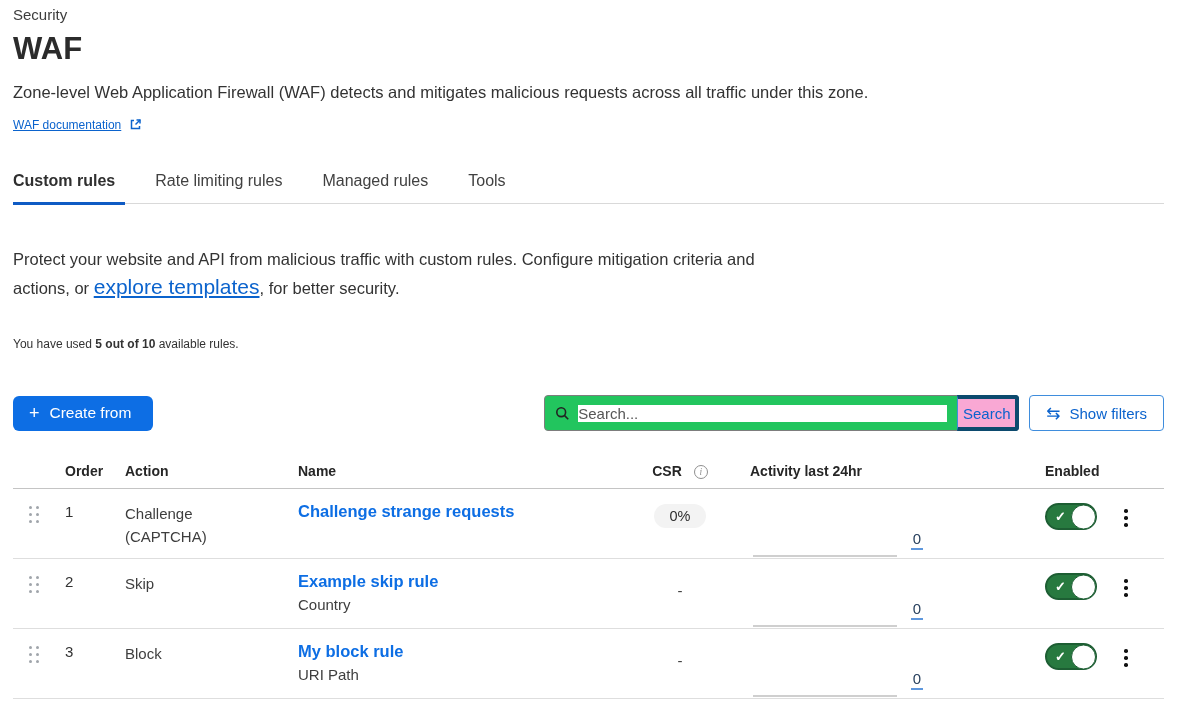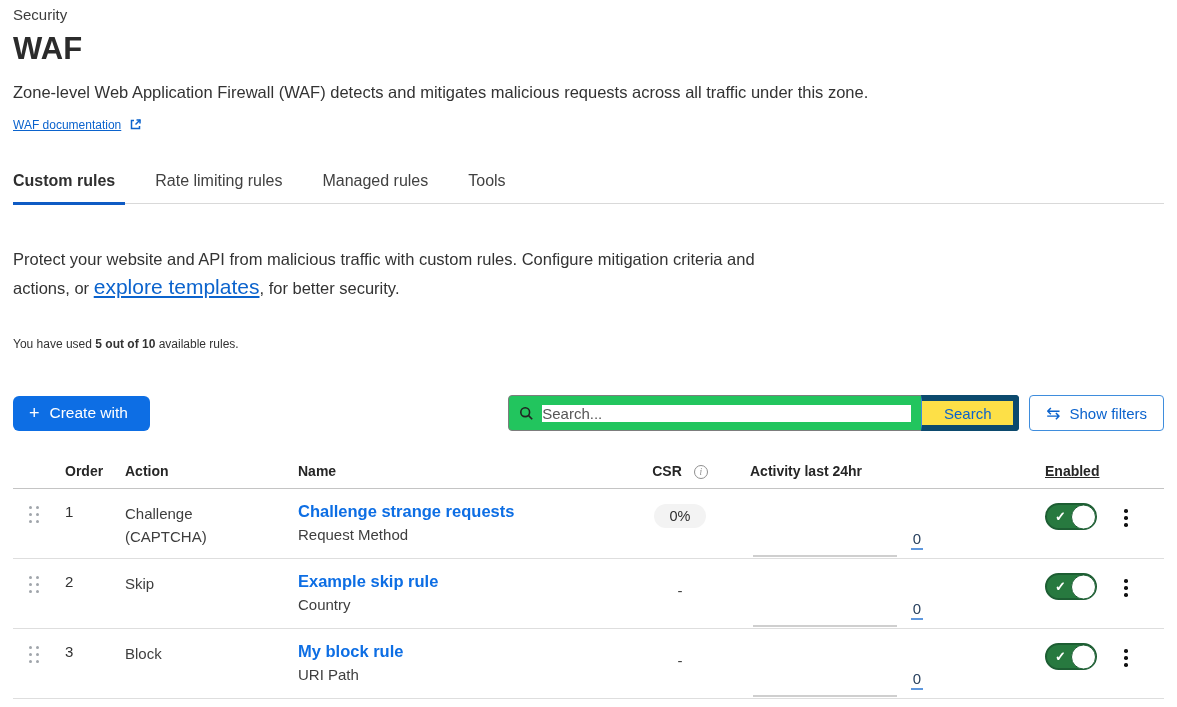--- a/index.html
+++ b/index.html
@@ -31,40 +31,40 @@
   .toolbar { margin-top:44px; display:flex; justify-content:space-between; align-items:center; }
   .btn-create { display:flex; align-items:center; gap:10px; background:#0d6ee4; color:#fff; border:none;
     border-radius:6px; height:35px; padding:0 22px 0 16px; font-size:15.5px; font-family:inherit; cursor:pointer; }
   .btn-create .plus { font-size:18px; font-weight:400; line-height:1; }
   .right-tools { display:flex; gap:10px; }
   .search-group { display:flex; }
   .search-box { display:flex; align-items:center; width:414px; height:36px; border:1px solid #7d7d7d;
     border-radius:4px 0 0 4px; padding:0 10px; background:#22c55e; }
   .search-box input { border:none; outline:none; font-size:15px; font-family:inherit; color:#333; width:100%; margin-left:8px; }
   .search-box input::placeholder { color:#565656; }
-  .btn-search { width:98px; height:36px; border:6px solid #0c4a6e; border-left:1px solid #3f8ddd; margin-left:-1px;
-    background:#fde047; color:#0b63cd; font-size:15px; font-family:inherit; border-radius:0 4px 4px 0; cursor:pointer; }
+  .btn-search { width:62px; height:36px; border:4px solid #0c4a6e; border-left:1px solid #3f8ddd; margin-left:-1px;
+    background:#f9a8d4; color:#0b63cd; font-size:15px; font-family:inherit; border-radius:0 4px 4px 0; cursor:pointer; }
   .btn-filters { display:flex; align-items:center; justify-content:center; gap:9px; height:36px; padding:0 16px;
     border:1px solid #3f8ddd; background:#fff; color:#0b63cd; font-size:15px; font-family:inherit; border-radius:4px; cursor:pointer; }
   .btn-filters .swap { font-size:17px; line-height:1; }
 
   
   .table { margin-top:24px; }
   .tgrid { display:grid; grid-template-columns:44px 56px 172px 340px 110px 200px 165px 1fr; align-items:start; }
   .thead { padding:6px 0 9px 0; border-bottom:1px solid #c4c4c4; font-size:14px; font-weight:600; color:#262626; }
   .thead > div { padding-top:2px; }
   .h-order { padding-left:8px; }
   .h-action { padding-left:12px; }
   .h-name { padding-left:13px; }
   .h-csr { text-align:center; display:flex; align-items:flex-end; justify-content:center; gap:12px; }
   .info-i { display:inline-flex; align-items:center; justify-content:center; width:14px; height:14px;
     border:1px solid #8f8f8f; border-radius:50%; color:#8f8f8f; font-size:9.5px; font-weight:400;
     font-family:"Liberation Serif", serif; font-style:italic; }
   .h-activity { padding-left:15px; }
-  .h-enabled { padding-left:110px;text-decoration:underline; }
+  .h-enabled { padding-left:110px; }
 
   .trow { border-bottom:1px solid #dedede; min-height:70px; padding-top:13px; position:relative; }
   .drag { padding-left:16px; padding-top:4px; cursor:grab; }
   .drag-dots { display:grid; grid-template-columns:3px 3px; gap:4px 4px; }
   .drag-dots i { width:3px; height:3px; border-radius:50%; background:#a0a5ab; }
   .c-order { padding-left:8px; font-size:15px; color:#333; padding-top:1px; }
   .c-action { padding-left:12px; font-size:15px; color:#3e3e3e; max-width:112px; line-height:23px; }
   .c-name { padding-left:13px; }
   .rule-link { font-size:16.5px; font-weight:700; color:#0d6ee4; text-decoration:none; cursor:pointer; display:inline-block; }
   .rule-field { font-size:15px; color:#3e3e3e; margin-top:5px; }
@@ -112,21 +112,21 @@
     <div class="tab">Tools</div>
   </div>
 
   <p class="intro"><span>Protect your website and API from malicious traffic with custom rules. Configure mitigation criteria and actions, or </span><a class="link" style="font-size:21px">explore templates</a><span>, for better security.</span></p>
 
   <p class="usage"><span>You have used </span><b>5 out of 10</b><span> available rules.</span></p>
 
   <div class="toolbar">
     <button class="btn-create">
       <span class="plus">+</span>
-      <span>Create with</span>
+      <span>Create from</span>
     </button>
     <div class="right-tools">
       <div class="search-group">
         <div class="search-box">
           <span style="display:flex">
             <svg width="15" height="15" viewBox="0 0 15 15" fill="none" stroke="#222" stroke-width="1.6">
               <circle cx="6.2" cy="6.2" r="4.4"></circle>
               <path d="M9.6 9.6 L13.2 13.2"></path>
             </svg>
           </span>
@@ -164,21 +164,20 @@
             <i></i>
             <i></i>
             <i></i>
             <i></i>
           </span>
       </div>
       <div class="c-order">1</div>
       <div class="c-action">Challenge (CAPTCHA)</div>
       <div class="c-name">
         <a class="rule-link">Challenge strange requests</a>
-        <div class="rule-field">Request Method</div>
       </div>
       <div class="c-csr"><span class="csr-badge">0%</span></div>
       <div class="c-activity">
         <span class="spark-line"></span>
         <a class="zero-link">0</a>
       </div>
       <div class="c-enabled">
         <div class="toggle">
           <span class="check">✓</span>
           <span class="knob"></span>

